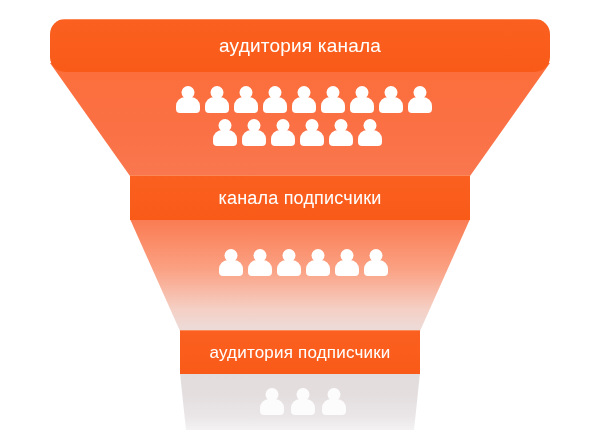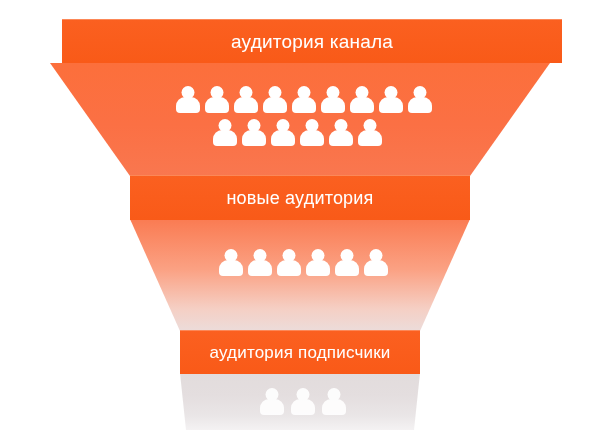--- a/index.html
+++ b/index.html
@@ -32,25 +32,26 @@
     white-space: nowrap;
     z-index: 5;
   }
   .band-label {
     font-weight: 400;
     line-height: 1;
     text-shadow: 0 0 1px rgba(255,255,255,0.15);
   }
 
   #band-audience {
-    left: 62px;
+    left: 50px;
     top: 19px;
     width: 500px;
-    height: 44px;
+    height: 53px;
     background: linear-gradient(180deg, #fb6020 0%, #f95a18 100%);
+    border-radius: 15px;
   }
   #band-audience .band-label { font-size: 19px; }
 
   #band-new-subs {
     left: 130px;
     top: 175px;
     width: 340px;
     height: 45px;
     background: linear-gradient(180deg, #fb6020 0%, #f95a18 100%);
   }
@@ -256,21 +257,21 @@
     </span>
     <span class="person-icon">
       <span class="head"></span>
       <span class="body"></span>
     </span>
   </div>
 
   <div class="funnel-section" id="funnel-section-2"></div>
 
   <div class="band" id="band-new-subs">
-    <span class="band-label">новые аудитория</span>
+    <span class="band-label">канала подписчики</span>
   </div>
 
   <div class="icon-row" id="icon-row-3">
     <span class="person-icon">
       <span class="head"></span>
       <span class="body"></span>
     </span>
     <span class="person-icon">
       <span class="head"></span>
       <span class="body"></span>

